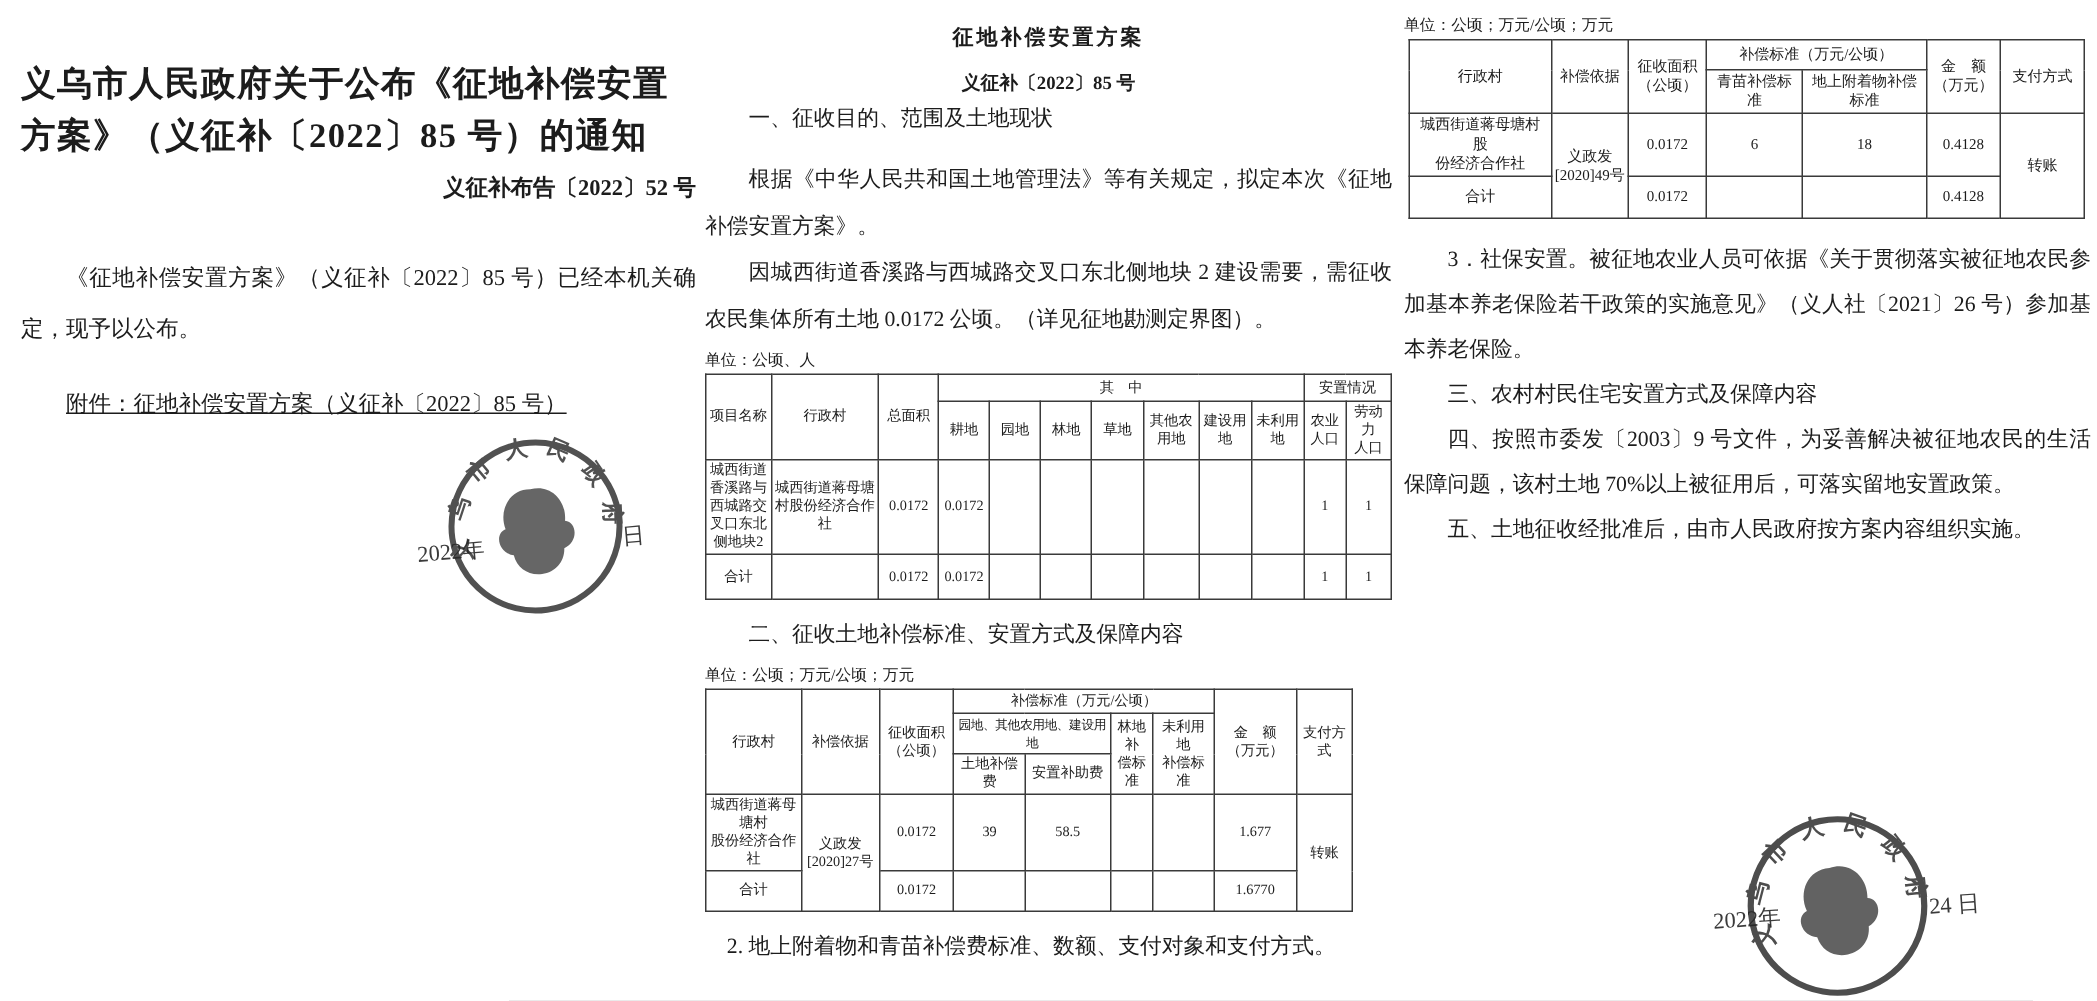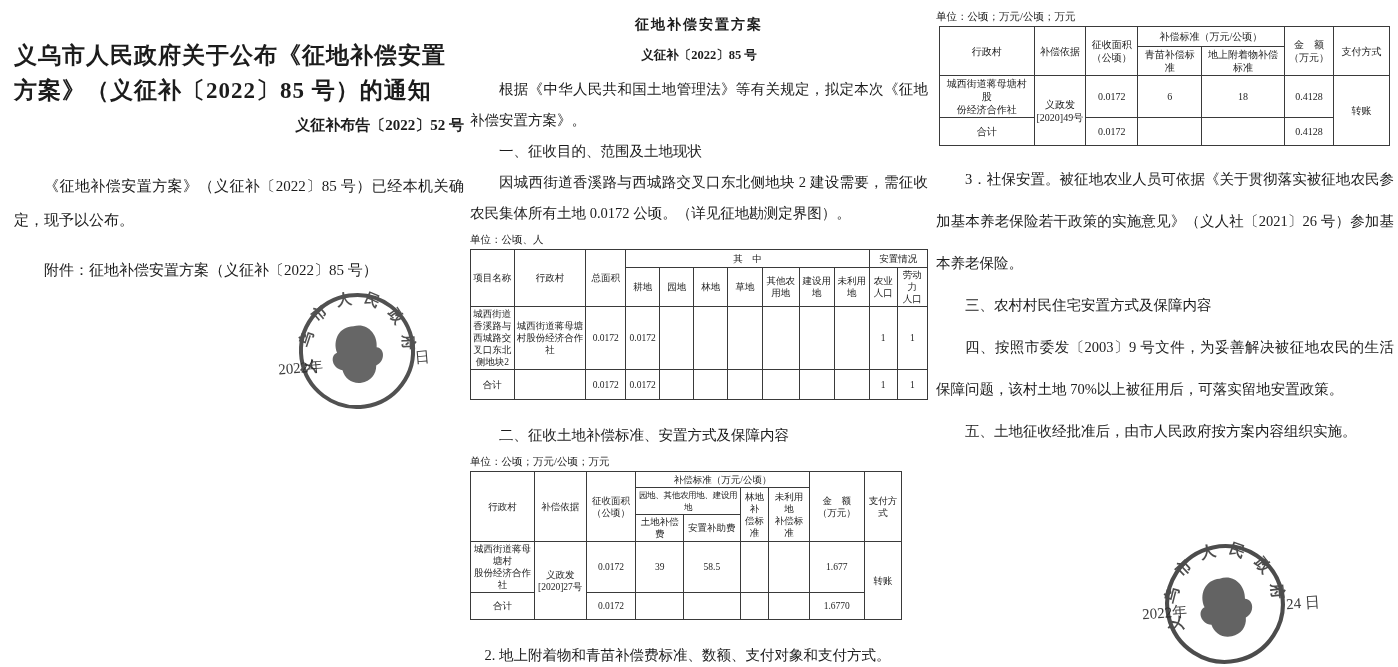--- a/index.html
+++ b/index.html
@@ -13,29 +13,29 @@
   .col-left  { left:14px;  width:450px; }
   .col-mid   { left:470px; width:458px; }
   .col-right { left:936px; width:458px; }
   .pre { white-space:pre-line; }
 
   
   .doc-title { margin-top:38px; font-size:23px; font-weight:bold; text-align:left;
                line-height:35px; letter-spacing:1px; white-space:pre-line; }
   .doc-no-left { margin-top:8px; font-size:15px; font-weight:bold; text-align:right; }
   .body-l { font-size:15px; line-height:34px; text-indent:2em; text-align:justify; }
-  .mt34 { margin-top:34px; } .mt16 { margin-top:16px; }
+  .mt34 { margin-top:34px; } .mt16 { margin-top:16px;text-decoration:underline; }
 
   
   .plan-title { margin-top:16px; font-size:14px; font-weight:bold; text-align:center; letter-spacing:2px; }
   .plan-no { margin-top:13px; font-size:12.5px; font-weight:600; text-align:center; }
   .body-m { font-size:14.5px; line-height:31px; text-indent:2em; text-align:justify; }
-  .body-r { font-size:14.5px; line-height:42px; text-indent:2em; text-align:justify; }
+  .body-r { font-size:14.5px; line-height:30px; text-indent:2em; text-align:justify; }
   .item { text-indent:1em; }
-  .mt10 { margin-top:10px; } .mt8 { margin-top:20px; } .mt12 { margin-top:12px; }
+  .mt10 { margin-top:10px; } .mt8 { margin-top:8px; } .mt12 { margin-top:12px; }
   .unit { font-size:10.5px; text-align:left; margin-top:4px; padding-right:2px; }
 
   table.tbl { border-collapse:collapse; table-layout:fixed; text-align:center; margin-top:2px; }
   table.tbl td { border:1px solid #3a3a3a; padding:1px 2px; vertical-align:middle;
                  overflow:hidden; }
   .t1 { width:100%; font-size:9.5px; line-height:12px; }
   .t2 { width:432px; font-size:9.5px; line-height:12px; }
   .t3 { width:451px; margin-left:3px; font-size:10px; line-height:13px; }
   .fs8 { font-size:8.5px; letter-spacing:-0.3px; }
   .hr18 { height:18px; } .hr26 { height:26px; } .hr62 { height:62px;padding-left:20px; } .hr30 { height:30px; }
@@ -74,22 +74,22 @@
     </svg>
     <div class="stamp-date" style="left:-18px; top:64px; width:152px; transform:rotate(-5deg);">
       <span>2022年</span>
       <span>日</span>
     </div>
   </div>
 
   <section class="col col-mid">
     <h2 class="plan-title">征地补偿安置方案</h2>
     <div class="plan-no">义征补〔2022〕85 号</div>
+    <p class="body-m">一、征收目的、范围及土地现状</p>
     <p class="body-m mt10">根据《中华人民共和国土地管理法》等有关规定，拟定本次《征地补偿安置方案》。</p>
-    <p class="body-m">一、征收目的、范围及土地现状</p>
     <p class="body-m">因城西街道香溪路与西城路交叉口东北侧地块 2 建设需要，需征收农民集体所有土地 0.0172 公顷。（详见征地勘测定界图）。</p>
 
     <div class="unit">单位：公顷、人</div>
     <table class="tbl t1">
       <colgroup>
         <col style="width:9.2%">
           <col style="width:15.2%">
           <col style="width:8.4%">
         <col style="width:7.2%">
           <col style="width:7.2%">

